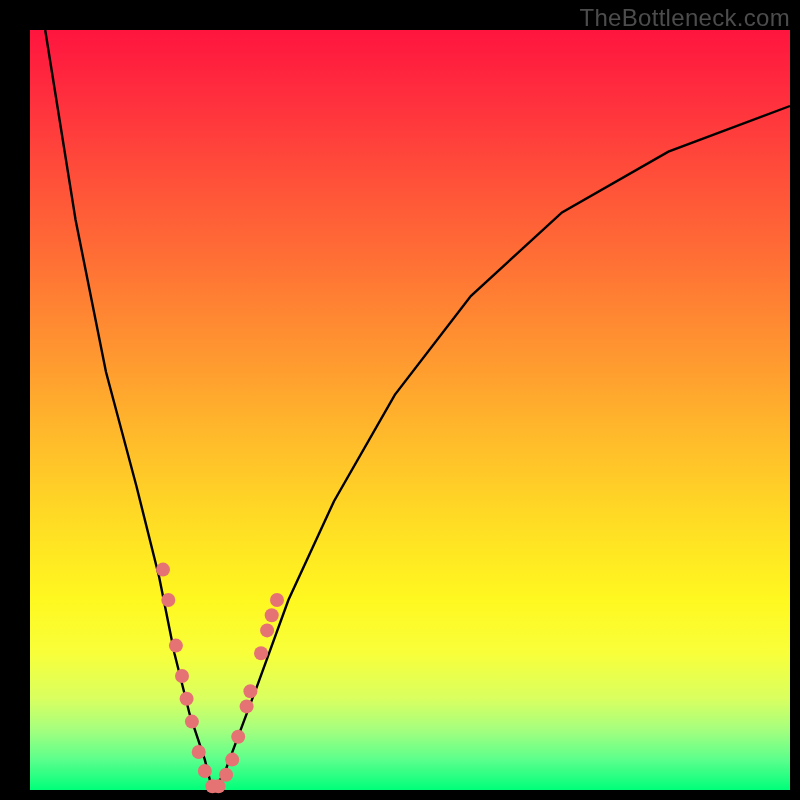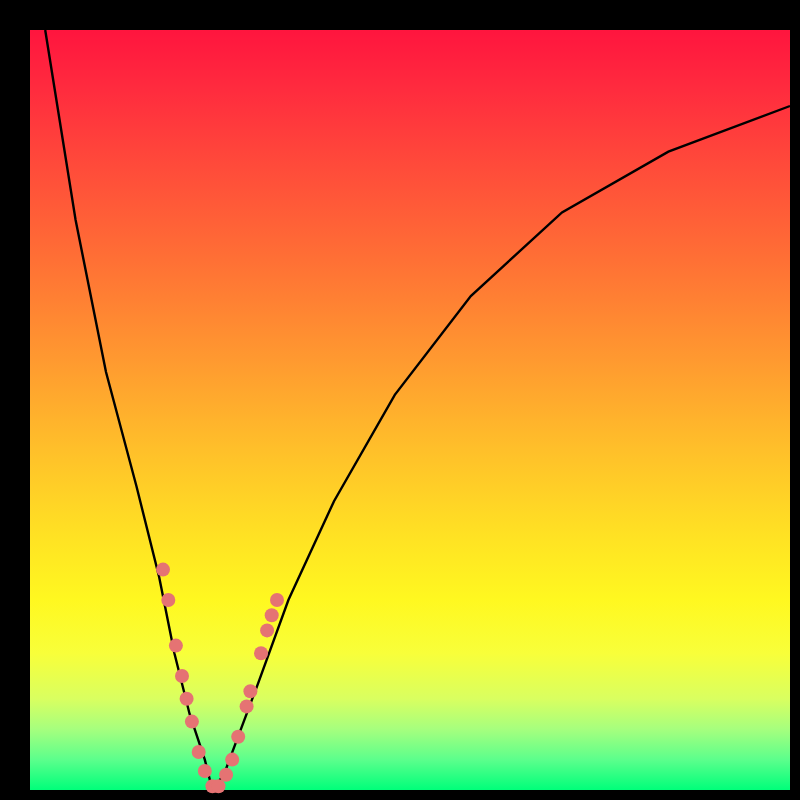--- a/index.html
+++ b/index.html
@@ -56,20 +56,21 @@
     top: 0;
     width: 760px;
     height: 760px;
     overflow: visible;
   }
 </style>
 </head>
 <body>
 
 <div class="frame">
+  <div class="watermark">TheBottleneck.com</div>
   <div class="plot-area">
     <svg class="curve" viewBox="0 0 760 760" preserveAspectRatio="none">
       <path id="curve-path" fill="none" stroke="#000" stroke-width="2.4" d="M15.2 0.0 L45.6 190.0 L76.0 342.0 L106.4 456.0 L129.2 547.2 L144.4 623.2 L159.6 684.0 L174.8 729.6 L182.4 760.0 L193.8 744.8 L205.2 714.4 L228.0 653.6 L258.4 570.0 L304.0 471.2 L364.8 364.8 L440.8 266.0 L532.0 182.4 L638.4 121.6 L760.0 76.0"></path>
       <g id="markers">
           <circle cx="133.0" cy="539.6" r="7" fill="#e57373"></circle>
           <circle cx="138.3" cy="570.0" r="7" fill="#e57373"></circle>
           <circle cx="145.9" cy="615.6" r="7" fill="#e57373"></circle>
           <circle cx="152.0" cy="646.0" r="7" fill="#e57373"></circle>
           <circle cx="156.6" cy="668.8" r="7" fill="#e57373"></circle>
           <circle cx="161.9" cy="691.6" r="7" fill="#e57373"></circle>

